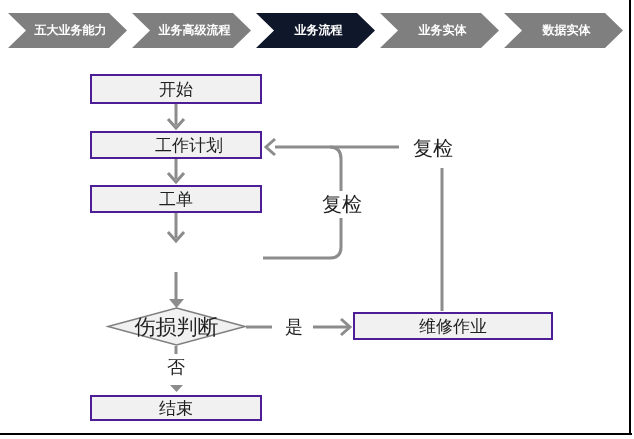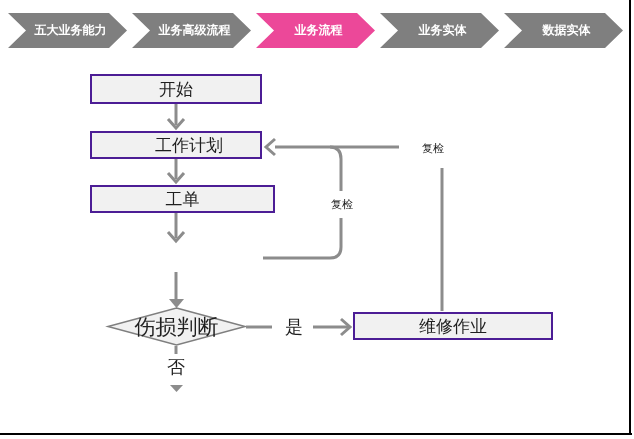--- a/index.html
+++ b/index.html
@@ -30,21 +30,21 @@
     font-weight: bold;
     display: flex;
     align-items: center;
     justify-content: center;
     clip-path: polygon(0 0, calc(100% - 18px) 0, 100% 50%, calc(100% - 18px) 100%, 0 100%, 18px 50%);
     padding-left: 6px;
     box-sizing: border-box;
     white-space: nowrap;
     cursor: pointer;
   }
-  .chevron.active { background: #ec4899; }
+  .chevron.active { background: #0f172a; }
 
   
   .pnode {
     position: absolute;
     background: #F1F1F1;
     border: 2px solid #4c1d95;
     box-sizing: border-box;
     display: flex;
     align-items: center;
     justify-content: center;
@@ -59,21 +59,21 @@
     justify-content: center;
     font-size: 21px;
     color: #1f1f1f;
     white-space: nowrap;
   }
   .edge-label {
     position: absolute;
     display: flex;
     align-items: center;
     justify-content: center;
-    font-size: 11px;
+    font-size: 20px;
     color: #1f1f1f;
     white-space: nowrap;
   }
   .edge-label.big { font-size: 18px; }
 
   svg.wires {
     position: absolute;
     left: 0; top: 0;
     pointer-events: none;
   }
@@ -99,22 +99,23 @@
   <div class="crumbs">
     <div class="chevron">五大业务能力</div>
     <div class="chevron">业务高级流程</div>
     <div class="chevron active">业务流程</div>
     <div class="chevron">业务实体</div>
     <div class="chevron">数据实体</div>
   </div>
 
   <div class="pnode" style="left:90px;  top:74px;  width:172px; height:30px;">开始</div>
   <div class="pnode" style="left:90px;  top:131px; width:172px; height:28px;padding-left:26px;">工作计划</div>
-  <div class="pnode" style="left:90px;  top:185px; width:185px; height:28px;">工单</div>
+  <div class="pnode" style="left:90px;  top:185px; width:172px; height:28px;">工单</div>
   <div class="pnode" style="left:353px; top:312px; width:200px; height:28px;">维修作业</div>
+  <div class="pnode" style="left:90px;  top:395px; width:172px; height:26px;">结束</div>
 
   <svg class="wires" width="634" height="439" viewBox="0 0 634 439">
 
     <path d="M176,104 V125" stroke="#8C8C8C" stroke-width="3" fill="none"></path>
     <polyline points="168,119 176,128 184,119" stroke="#8C8C8C" stroke-width="3" fill="none"></polyline>
 
     <path d="M176,159 V179" stroke="#8C8C8C" stroke-width="3" fill="none"></path>
     <polyline points="168,173 176,182 184,173" stroke="#8C8C8C" stroke-width="3" fill="none"></polyline>
 
     <path d="M176,213 V238" stroke="#8C8C8C" stroke-width="3" fill="none"></path>

